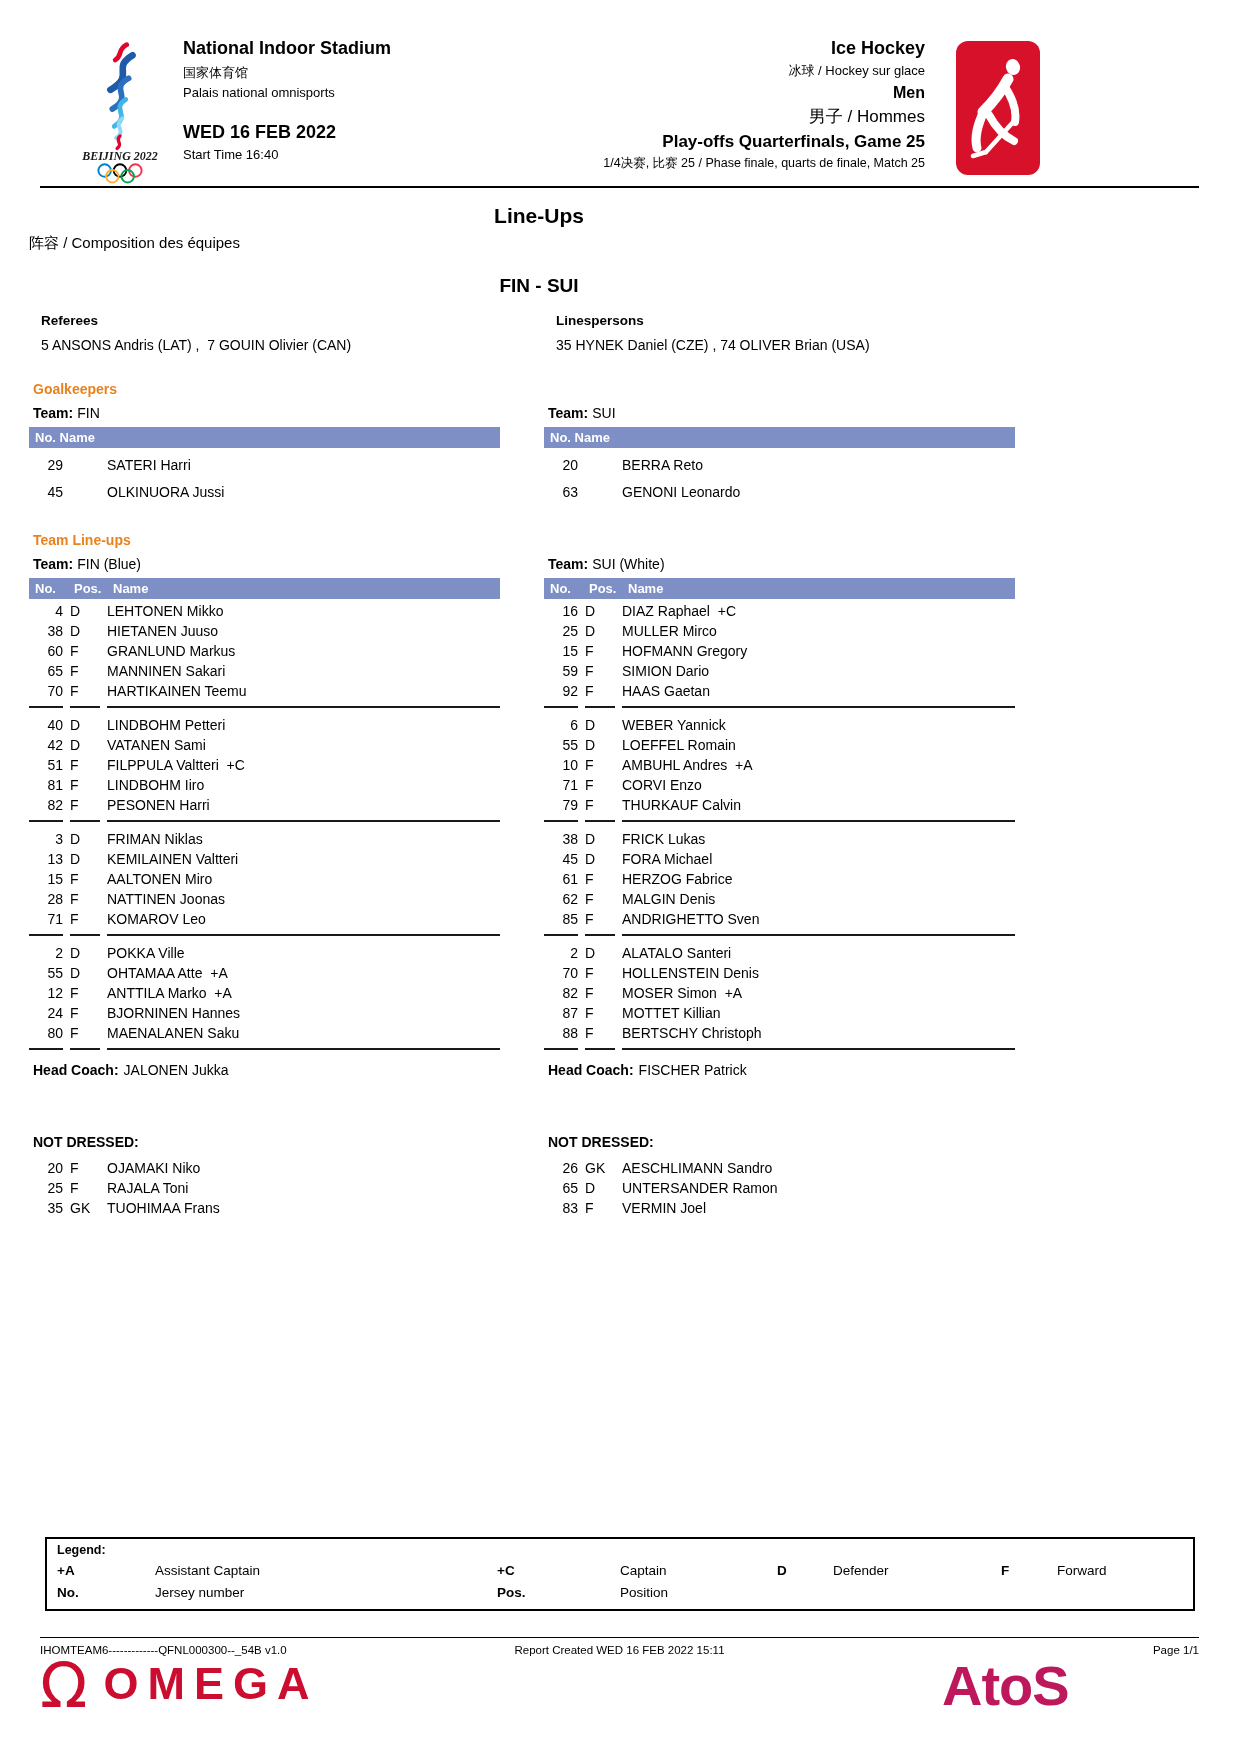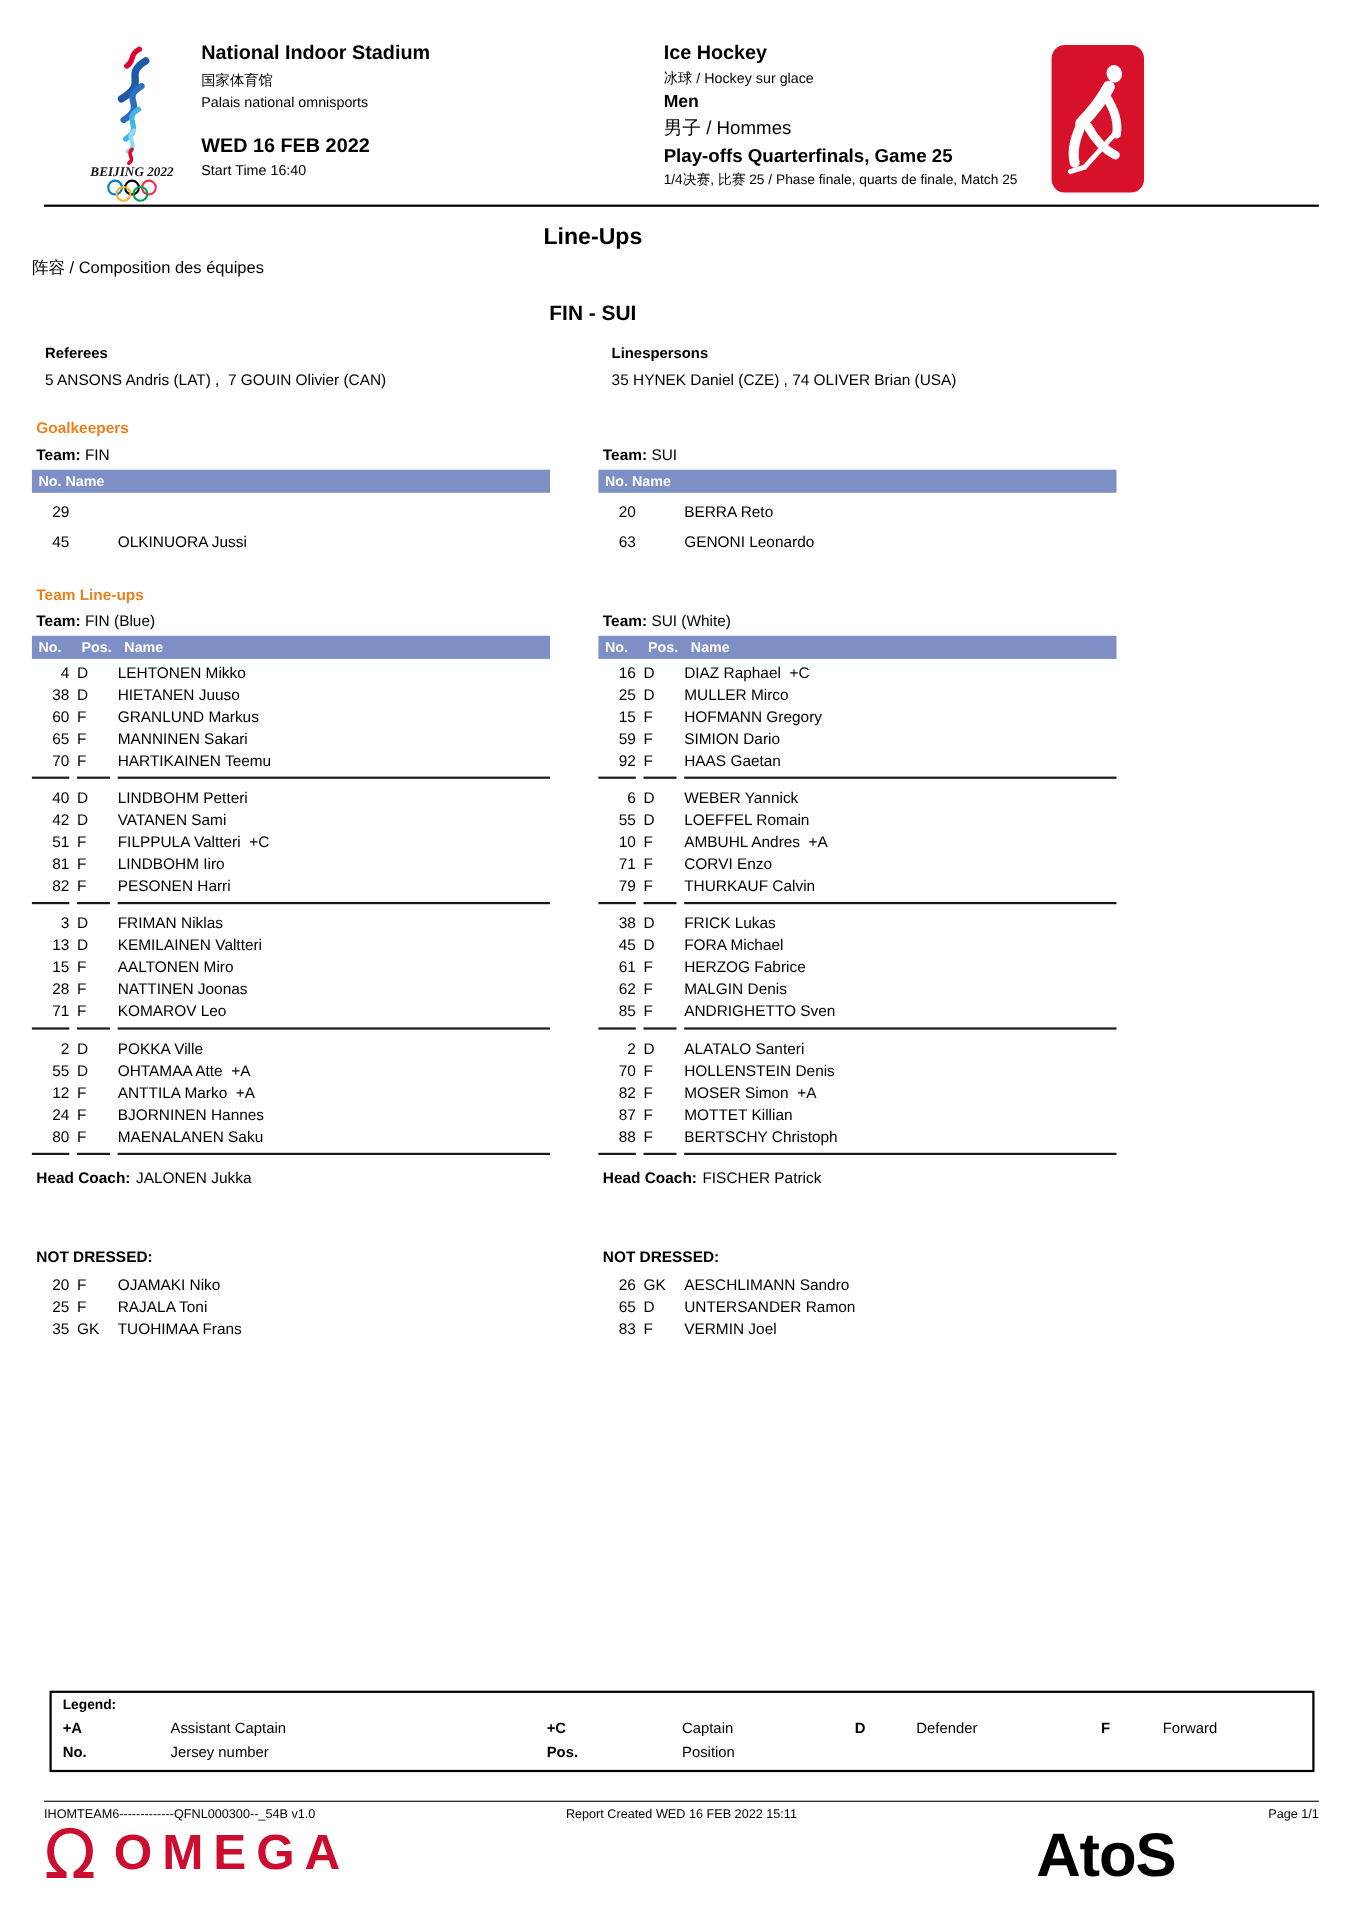--- a/index.html
+++ b/index.html
@@ -8,21 +8,21 @@
   .page { position:relative; width:1239px; height:1754px; background:#fff; }
 
   
   .emblem { position:absolute; left:72px; top:36px; width:96px; height:148px; }
   .venue-block { position:absolute; left:183px; top:38px; }
   .venue-name { font-size:18px; font-weight:bold; }
   .venue-cn { font-size:13px; margin-top:5px; }
   .venue-fr { font-size:13px; margin-top:3px; }
   .venue-date { font-size:18px; font-weight:bold; margin-top:22px; }
   .venue-time { font-size:13px; margin-top:4px; }
-  .event-block { position:absolute; right:314px; top:38px; text-align:left; }
+  .event-block { position:absolute; right:314px; top:38px; text-align:right; }
   .ev-sport { font-size:18px; font-weight:bold; }
   .ev-sport-alt { font-size:13px; margin-top:3px; }
   .ev-gender { font-size:16px; font-weight:bold; margin-top:4px; }
   .ev-gender-alt { font-size:17px; margin-top:3px; }
   .ev-phase { font-size:17px; font-weight:bold; margin-top:4px; }
   .ev-phase-alt { font-size:12.5px; margin-top:3px; }
   .pictogram { position:absolute; left:955px; top:40px; width:86px; height:136px; }
   .header-rule { position:absolute; left:40px; right:40px; top:186px; border-top:2px solid #000; }
 
   
@@ -73,21 +73,21 @@
 
   
   .footer-rule { position:absolute; left:40px; right:40px; top:1637px; border-top:1.5px solid #000; }
   .footer-row { position:absolute; left:40px; right:40px; top:1644px; display:flex; font-size:11.5px; }
   .f-left { width:380px; }
   .f-center { flex:1; text-align:center; }
   .f-right { width:380px; text-align:right; }
   .omega { position:absolute; left:40px; top:1655px; color:#CB0E2F; display:flex; align-items:flex-start; }
   .omega-sym { font-size:62px; line-height:62px; font-family:"DejaVu Sans", sans-serif; font-weight:normal; }
   .omega-word { font-size:45px; line-height:58px; font-weight:bold; letter-spacing:9px; margin-left:16px; }
-  .atos { position:absolute; left:942px; top:1658px; color:#000000; font-size:56px; line-height:56px; font-weight:bold; letter-spacing:-1px; }
+  .atos { position:absolute; left:942px; top:1658px; color:#be185d; font-size:56px; line-height:56px; font-weight:bold; letter-spacing:-1px; }
 </style>
 </head>
 <body>
 
 <div class="page">
 
   <svg class="emblem" viewBox="0 0 100 148">
     <g fill="none" stroke-linecap="round">
       <path d="M57,6 C47,11 53,17 45,22" stroke="#E4032E" stroke-width="5"></path>
       <path d="M63,17 C40,31 67,37 40,53" stroke="#1E5AA8" stroke-width="7"></path>
@@ -159,20 +159,21 @@
     <div class="cols">
       <div class="col">
         <div class="team-line">
           <span class="lbl">Team:</span><span class="val">FIN</span>
         </div>
         <div class="bar">No. Name</div>
         <div class="gk">
             <div class="prow">
               <span class="c-no">29</span>
               <span class="c-pos"></span>
+              <span class="c-name">SATERI Harri</span>
             </div>
             <div class="prow">
               <span class="c-no">45</span>
               <span class="c-pos"></span>
               <span class="c-name">OLKINUORA Jussi</span>
             </div>
           </div>
       </div>
       <div class="col">
         <div class="team-line">

